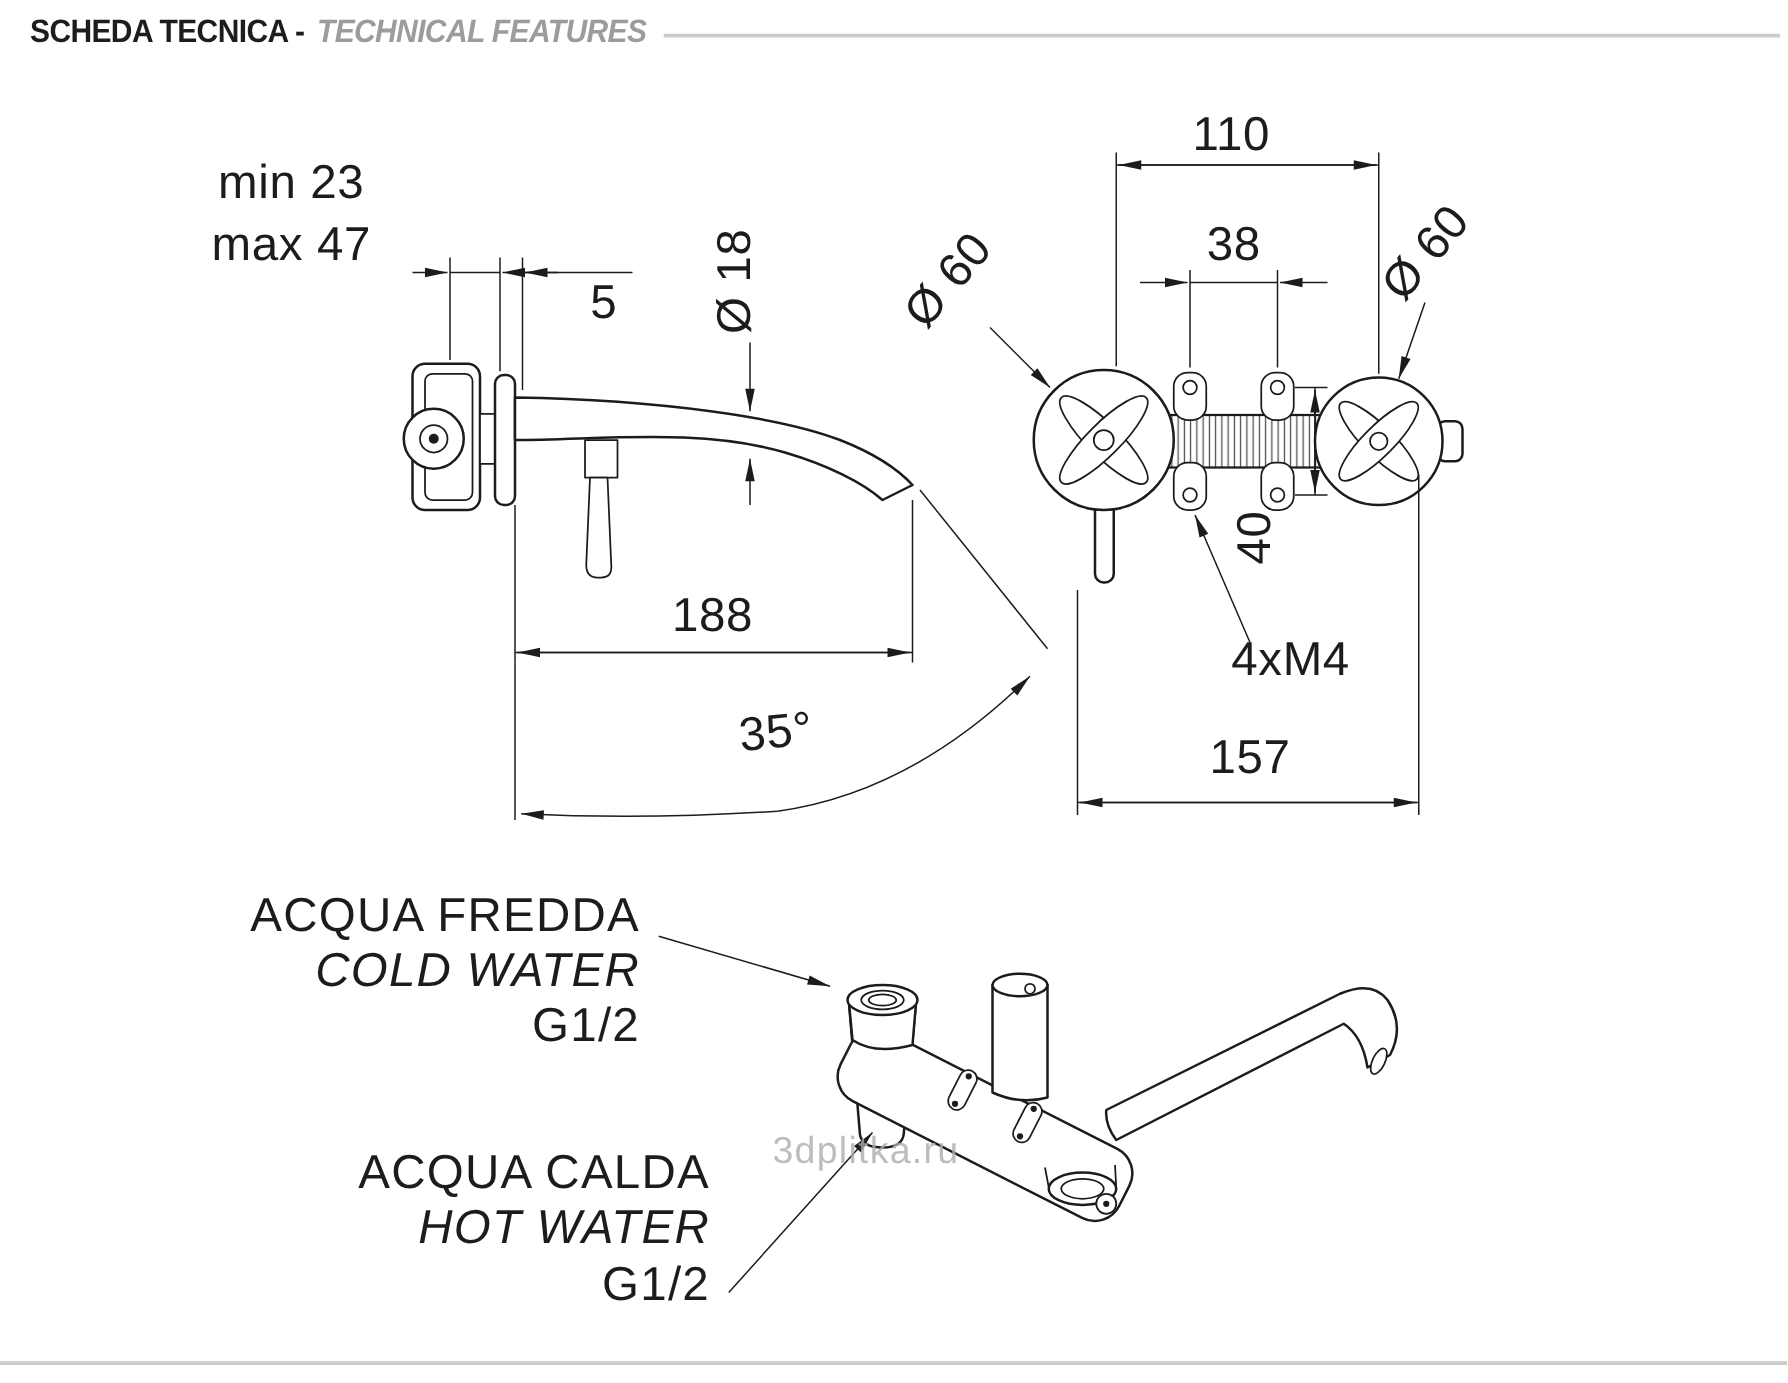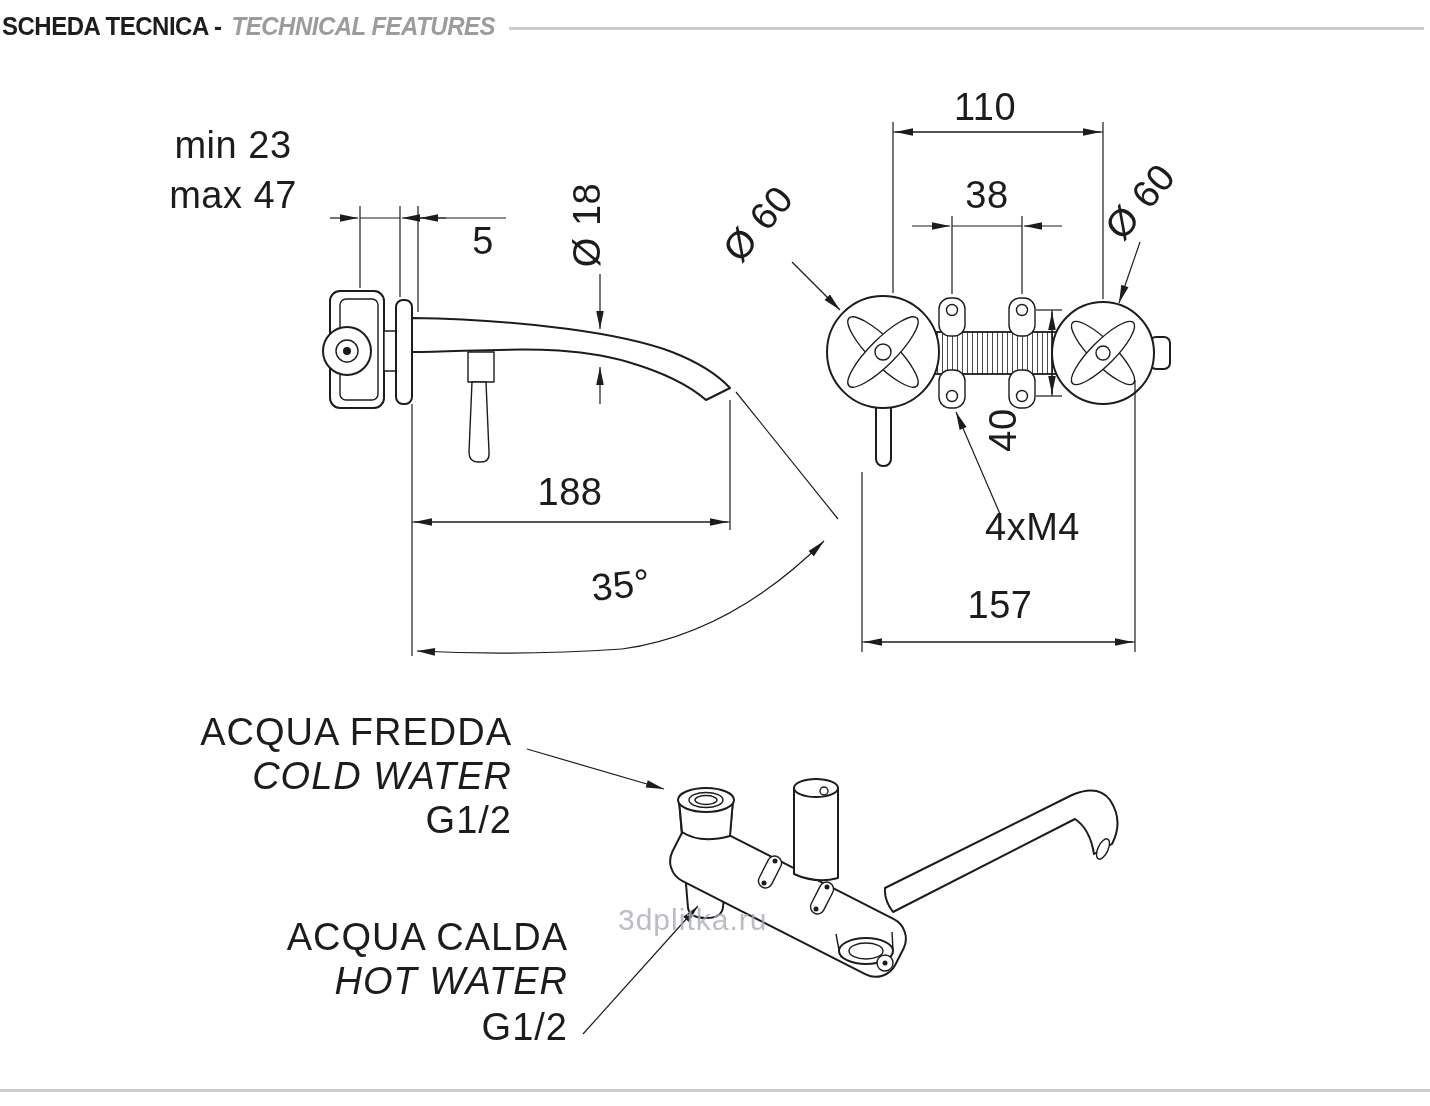--- a/index.html
+++ b/index.html
@@ -1,21 +1,21 @@
 <!DOCTYPE html>
 <html><head>
 <meta charset="utf-8">
 <style>
   html,body { margin:0; padding:0; background:#fff; }
   .page {
     position:relative; width:1430px; height:1106px; background:#ffffff;
     font-family:"Liberation Sans", sans-serif; overflow:hidden;
   }
   header.sheet-header {
-    position:absolute; top:12px; left:2px; right:6px;
+    position:absolute; top:12px; left:24px; right:6px;
     display:flex; align-items:center; white-space:nowrap;
   }
   .title-it { font-weight:bold; font-size:24px; letter-spacing:-0.5px; color:#1d1d1d; transform:scaleY(1.08); }
   .title-en { font-weight:bold; font-style:italic; font-size:24px; letter-spacing:-0.5px; color:#9c9c9c; margin-left:10px; transform:scaleY(1.08); }
   .header-rule { flex:1; height:3px; background:#cccccc; margin-left:14px; margin-top:4px; }
   .footer-rule { position:absolute; left:0; right:0; bottom:14px; height:3px; background:#cccccc; }
   svg.drawing { position:absolute; top:0; left:0; }
   .objf  { stroke:#1c1c1c; stroke-width:2;   fill:#ffffff; stroke-linejoin:round; }
   .objt  { stroke:#1c1c1c; stroke-width:1.4; fill:#ffffff; stroke-linejoin:round; }
   .dim   { stroke:#1c1c1c; stroke-width:1.2; fill:none; }

